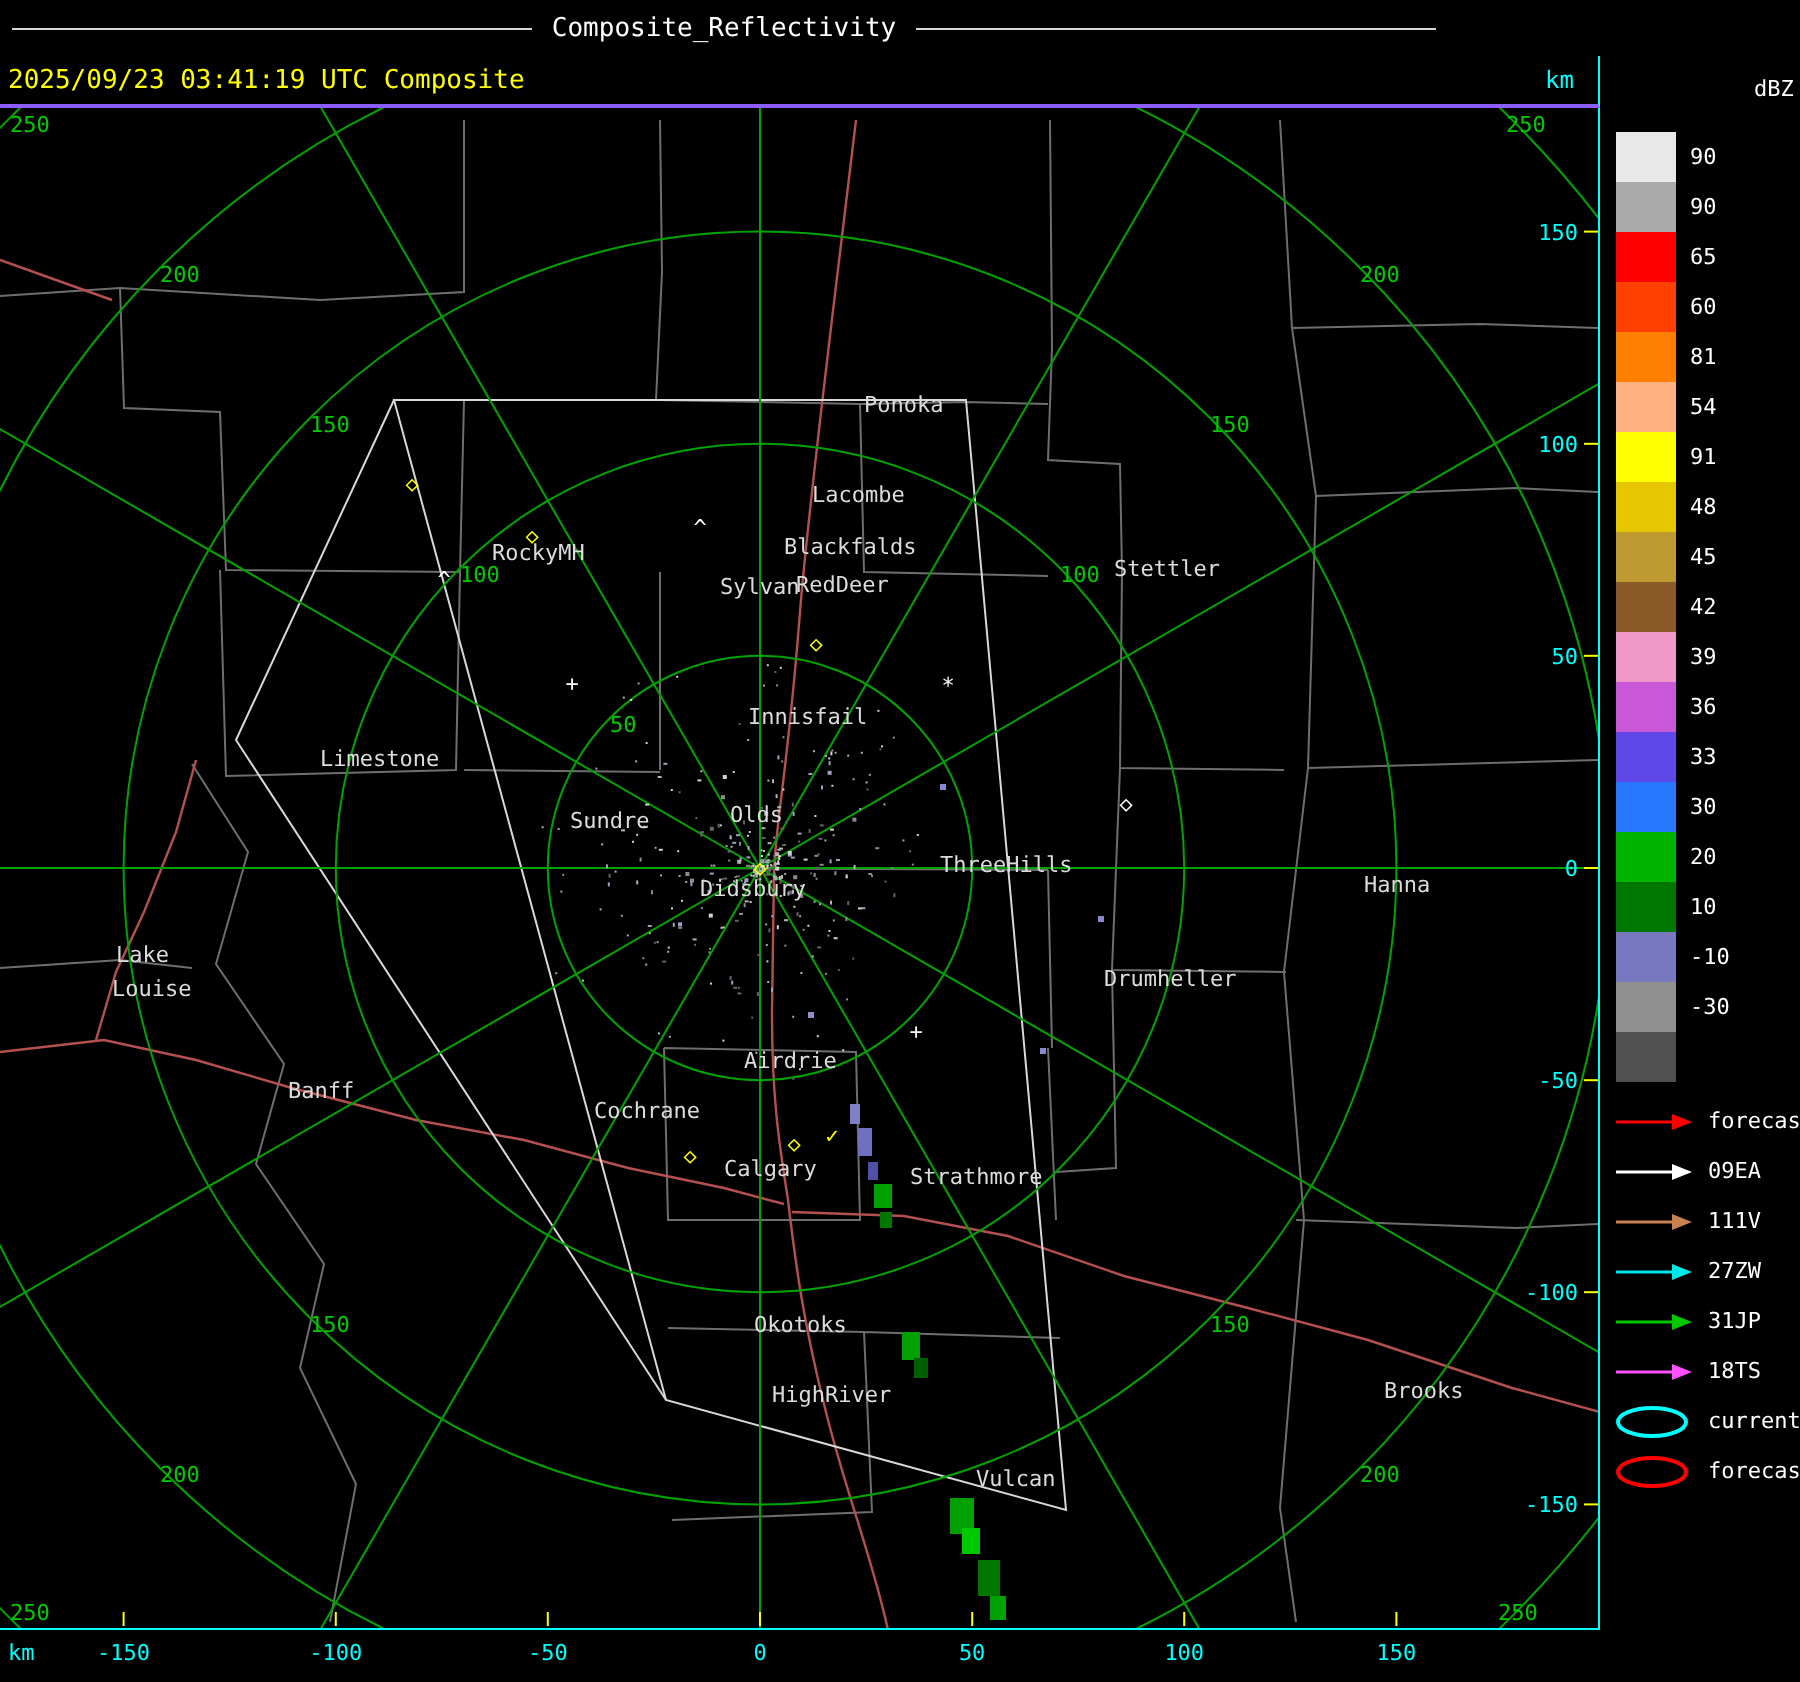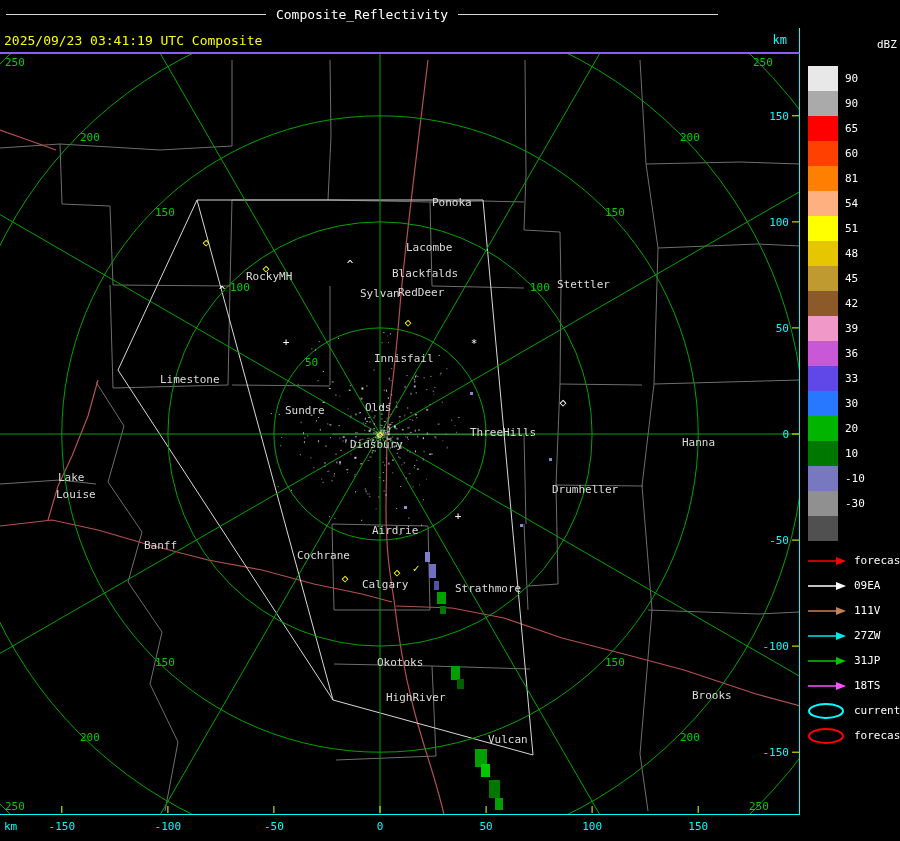--- a/index.html
+++ b/index.html
@@ -600,21 +600,21 @@
         <div class="lrow">
           <div class="swatch" style="background: rgb(255, 128, 0);"></div>
           <span class="llabel">81</span>
         </div>
         <div class="lrow">
           <div class="swatch" style="background: rgb(255, 176, 128);"></div>
           <span class="llabel">54</span>
         </div>
         <div class="lrow">
           <div class="swatch" style="background: rgb(255, 255, 0);"></div>
-          <span class="llabel">51</span>
+          <span class="llabel">91</span>
         </div>
         <div class="lrow">
           <div class="swatch" style="background: rgb(230, 198, 0);"></div>
           <span class="llabel">48</span>
         </div>
         <div class="lrow">
           <div class="swatch" style="background: rgb(191, 154, 48);"></div>
           <span class="llabel">45</span>
         </div>
         <div class="lrow">

